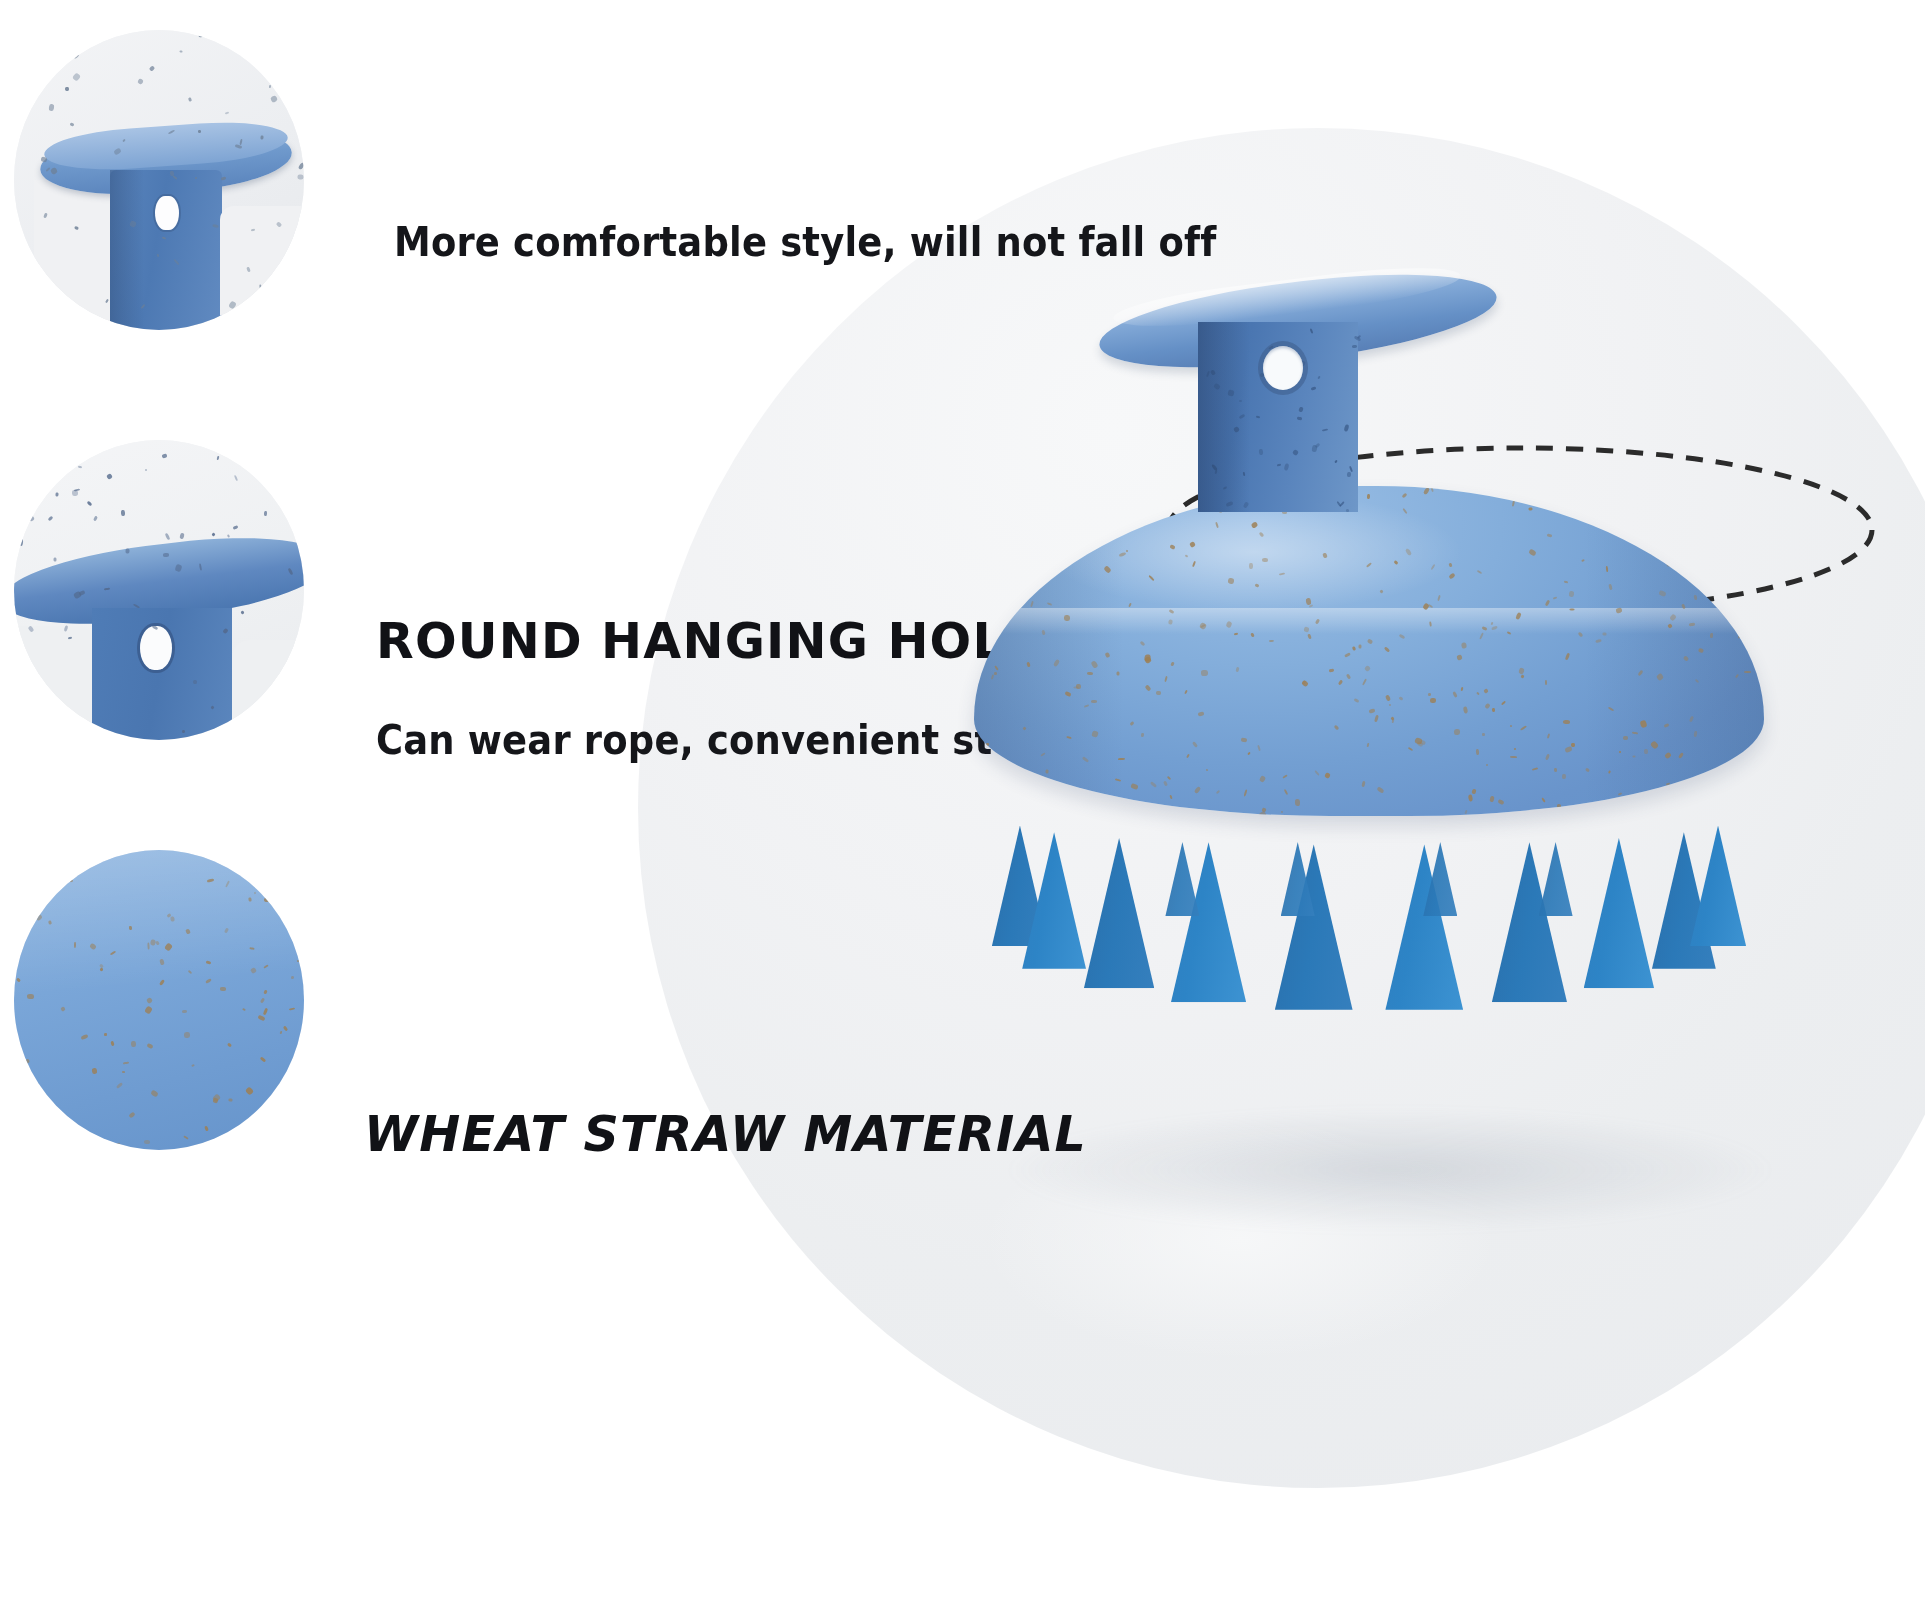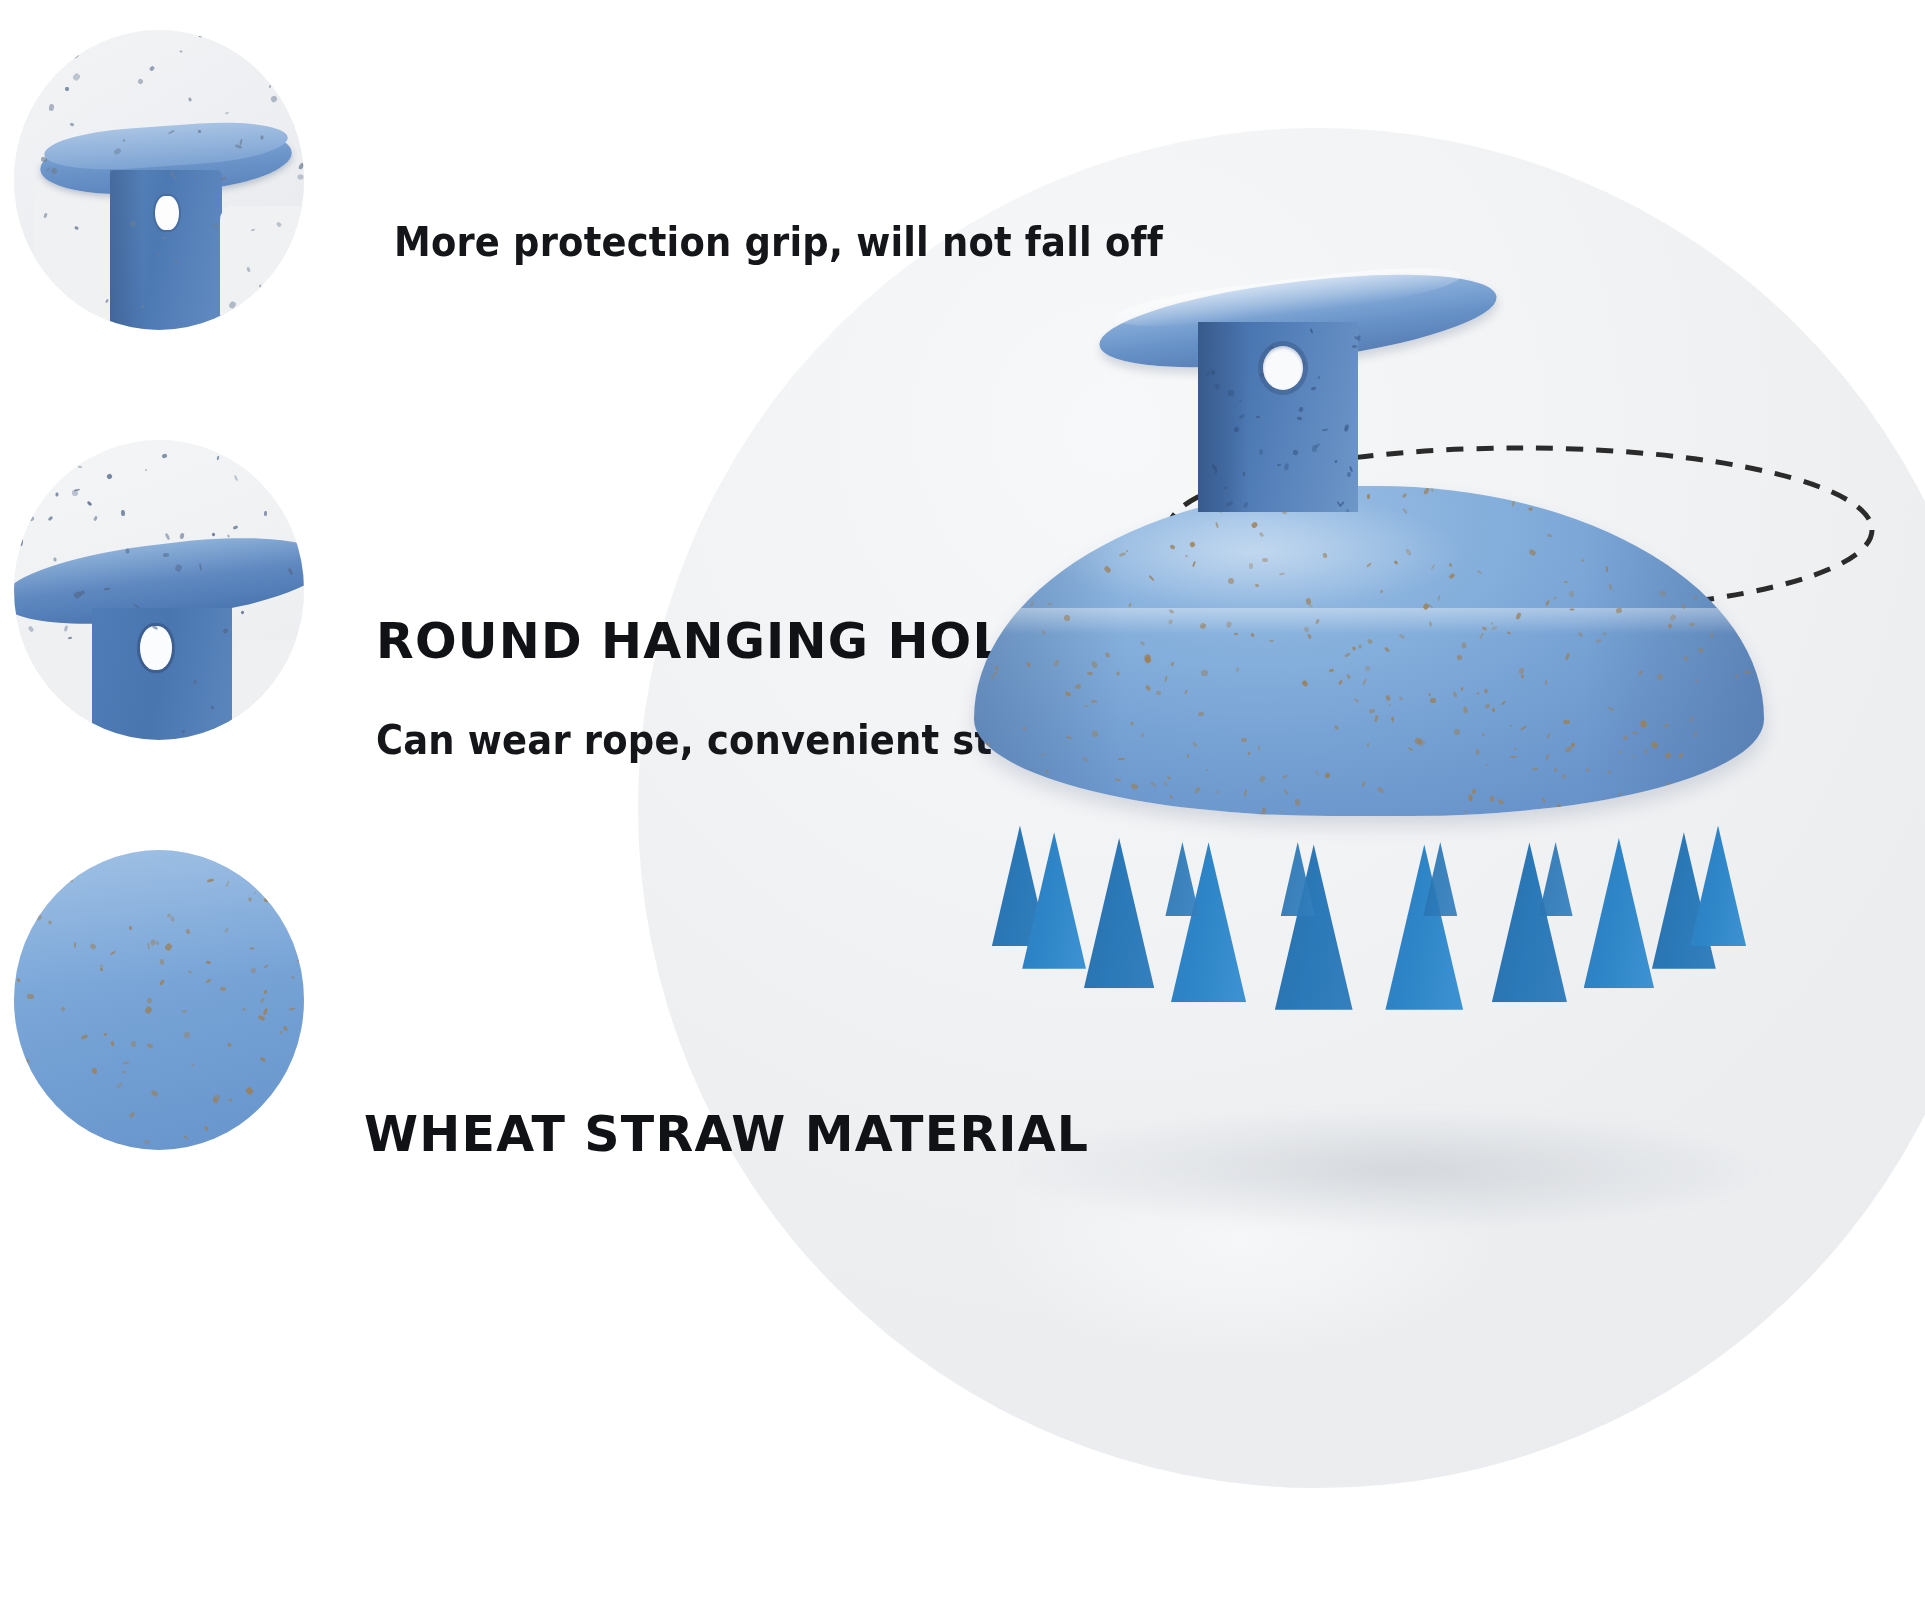--- a/index.html
+++ b/index.html
@@ -246,21 +246,21 @@
         <span style="left:244px;top:256px;width:5px;height:2px;opacity:0.67;transform:rotate(83deg);background:#6d7f95"></span>
         <span style="left:284px;top:144px;width:5px;height:6px;opacity:0.39;transform:rotate(95deg);background:#6d7f95"></span>
         <span style="left:59px;top:44px;width:7px;height:6px;opacity:0.40;transform:rotate(130deg);background:#6d7f95"></span>
         <span style="left:143px;top:224px;width:2px;height:3px;opacity:0.60;transform:rotate(165deg);background:#6d7f95"></span>
         <span style="left:156px;top:141px;width:4px;height:5px;opacity:0.53;transform:rotate(169deg);background:#6d7f95"></span>
         <span style="left:154px;top:101px;width:7px;height:2px;opacity:0.62;transform:rotate(153deg);background:#6d7f95"></span>
         <span style="left:148px;top:207px;width:4px;height:2px;opacity:0.76;transform:rotate(23deg);background:#6d7f95"></span>
         <span style="left:212px;top:81px;width:2px;height:4px;opacity:0.37;transform:rotate(73deg);background:#6d7f95"></span>
       </div>
   </div>
-  <div class="subline" style="left:394px;top:222px;font-size:41px;">More protection grip, will not fall off</div>
+  <div class="subline" style="left:394px;top:222px;font-size:41px;">More comfortable style, will not fall off</div>
 
   <div class="thumb" id="thumb2">
     <div class="t2-bg thumb-inner"></div>
     <div class="t2-notchL"></div>
     <div class="t2-cap"></div>
     <div class="t2-stem"></div>
     <div class="t2-notchR"></div>
     <div class="t2-hole"></div>
     <div class="speckles" id="sp2">
         <span style="left:79px;top:77px;width:5px;height:3px;opacity:0.53;transform:rotate(116deg);background:#52688a"></span>
@@ -402,21 +402,21 @@
         <span style="left:27px;top:47px;width:4px;height:3px;opacity:0.80;transform:rotate(16deg);background:#9d7f54"></span>
         <span style="left:210px;top:33px;width:7px;height:2px;opacity:0.37;transform:rotate(117deg);background:#9d7f54"></span>
         <span style="left:96px;top:102px;width:6px;height:2px;opacity:0.75;transform:rotate(149deg);background:#9d7f54"></span>
         <span style="left:130px;top:290px;width:6px;height:4px;opacity:0.37;transform:rotate(1deg);background:#9d7f54"></span>
         <span style="left:137px;top:241px;width:7px;height:5px;opacity:0.60;transform:rotate(35deg);background:#9d7f54"></span>
         <span style="left:86px;top:118px;width:3px;height:3px;opacity:0.83;transform:rotate(65deg);background:#9d7f54"></span>
         <span style="left:47px;top:157px;width:4px;height:4px;opacity:0.54;transform:rotate(48deg);background:#9d7f54"></span>
         <span style="left:273px;top:264px;width:6px;height:3px;opacity:0.65;transform:rotate(173deg);background:#9d7f54"></span>
       </div>
   </div>
-  <div class="headline" style="left:364px;top:1110px;font-size:49px;">WHEAT STRAW MATERIAL</div>
+  <div class="headline" style="left:364px;top:1110px;font-size:49px;font-style:italic;">WHEAT STRAW MATERIAL</div>
 
   <div class="floor-shadow"></div>
 
   <svg class="rot-ellipse" viewBox="0 0 740 200">
     <ellipse cx="370" cy="100" rx="352" ry="82" fill="none" stroke="#2b2b2b" stroke-width="5" stroke-dasharray="17 13" stroke-linecap="butt"></ellipse>
   </svg>
 
   <div id="product">
 
     <div class="p-dome">

